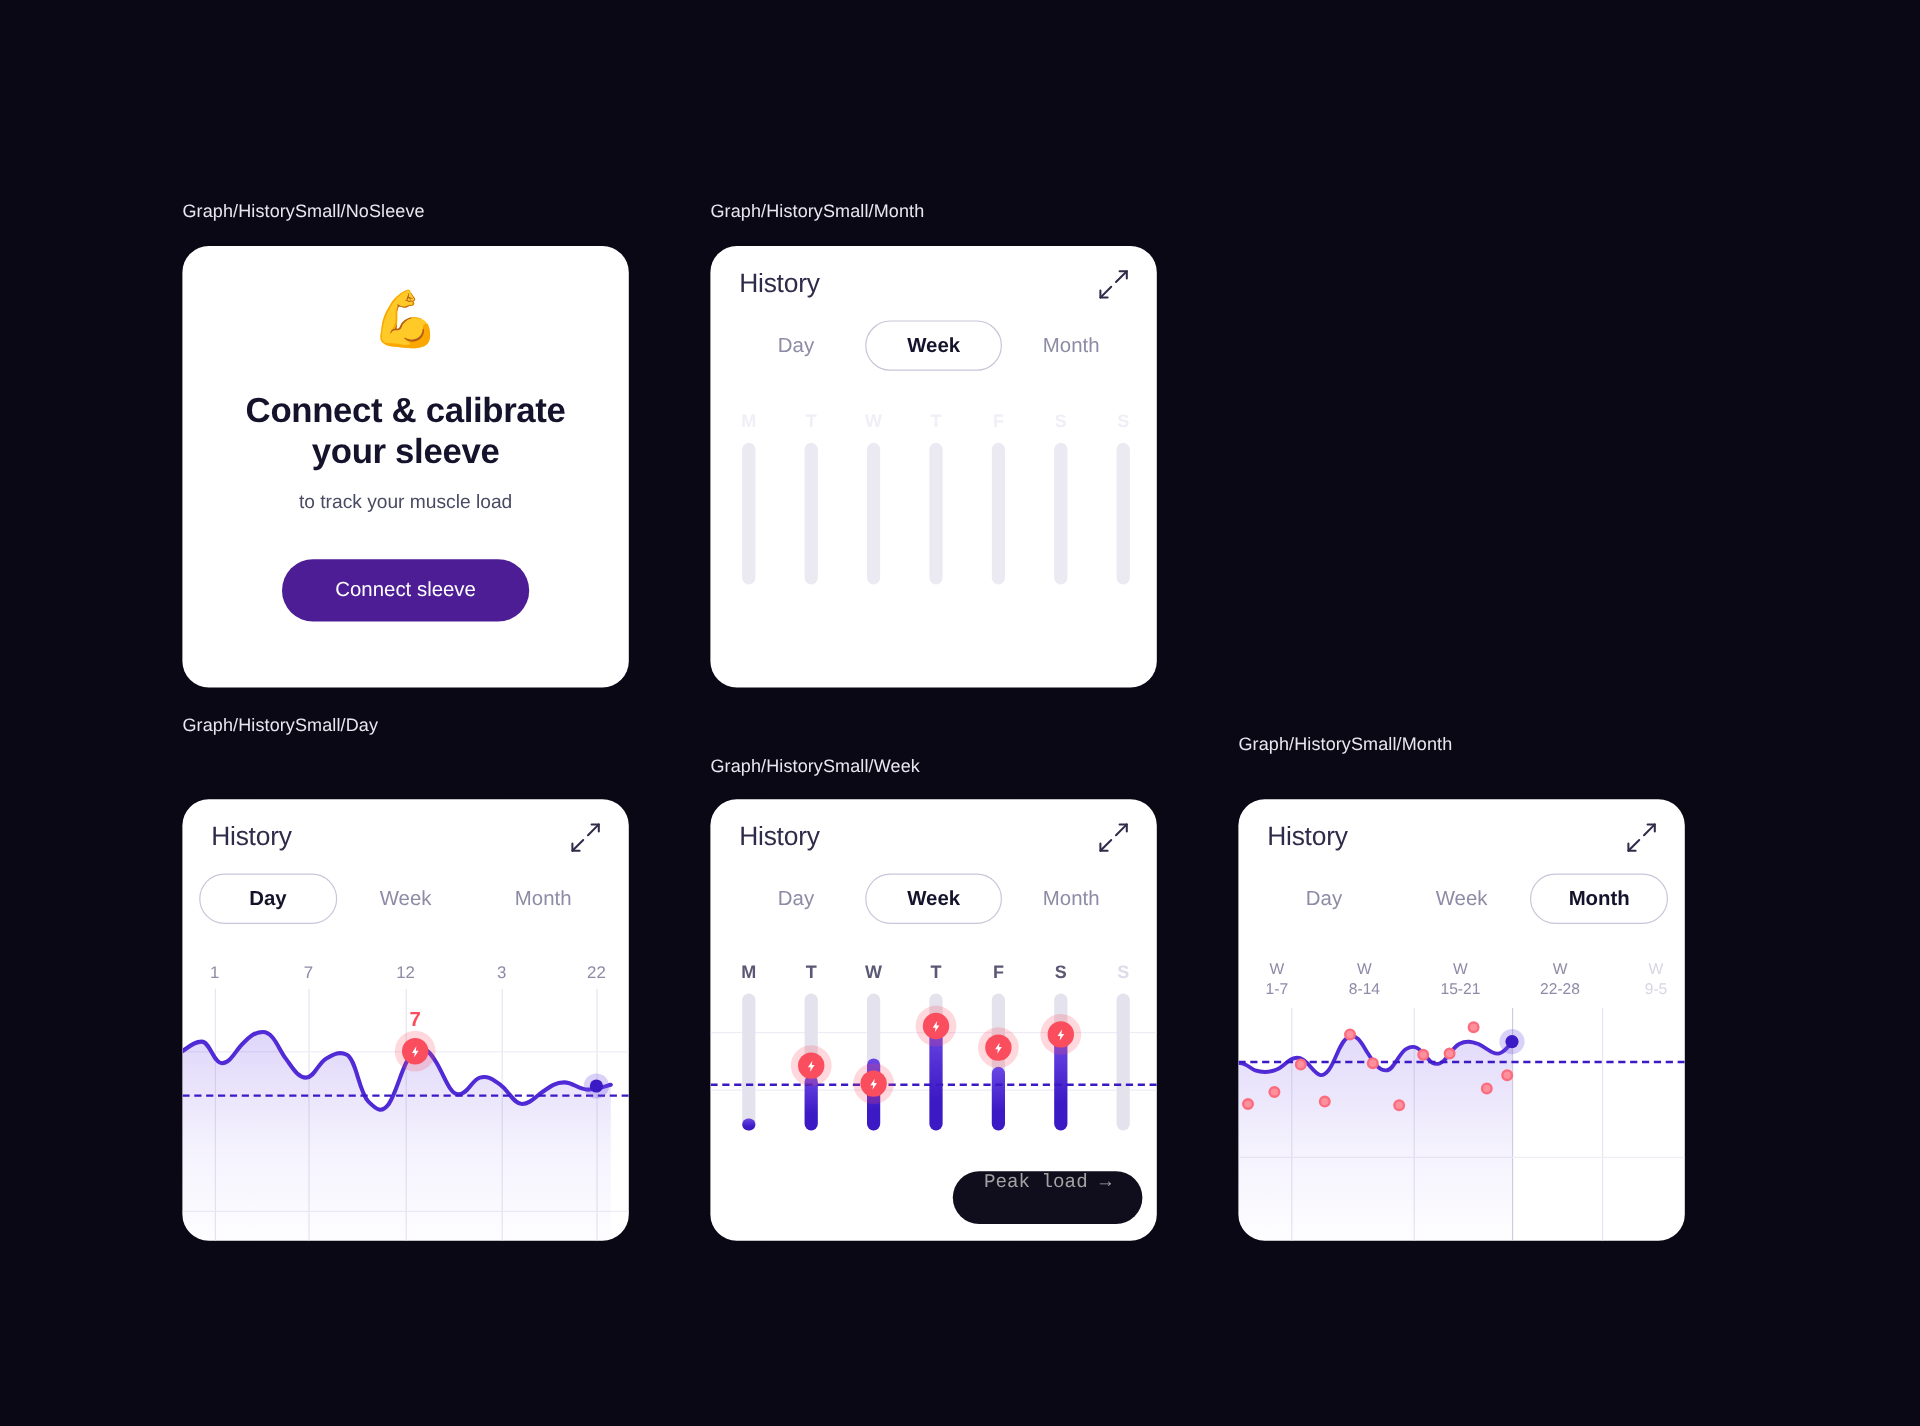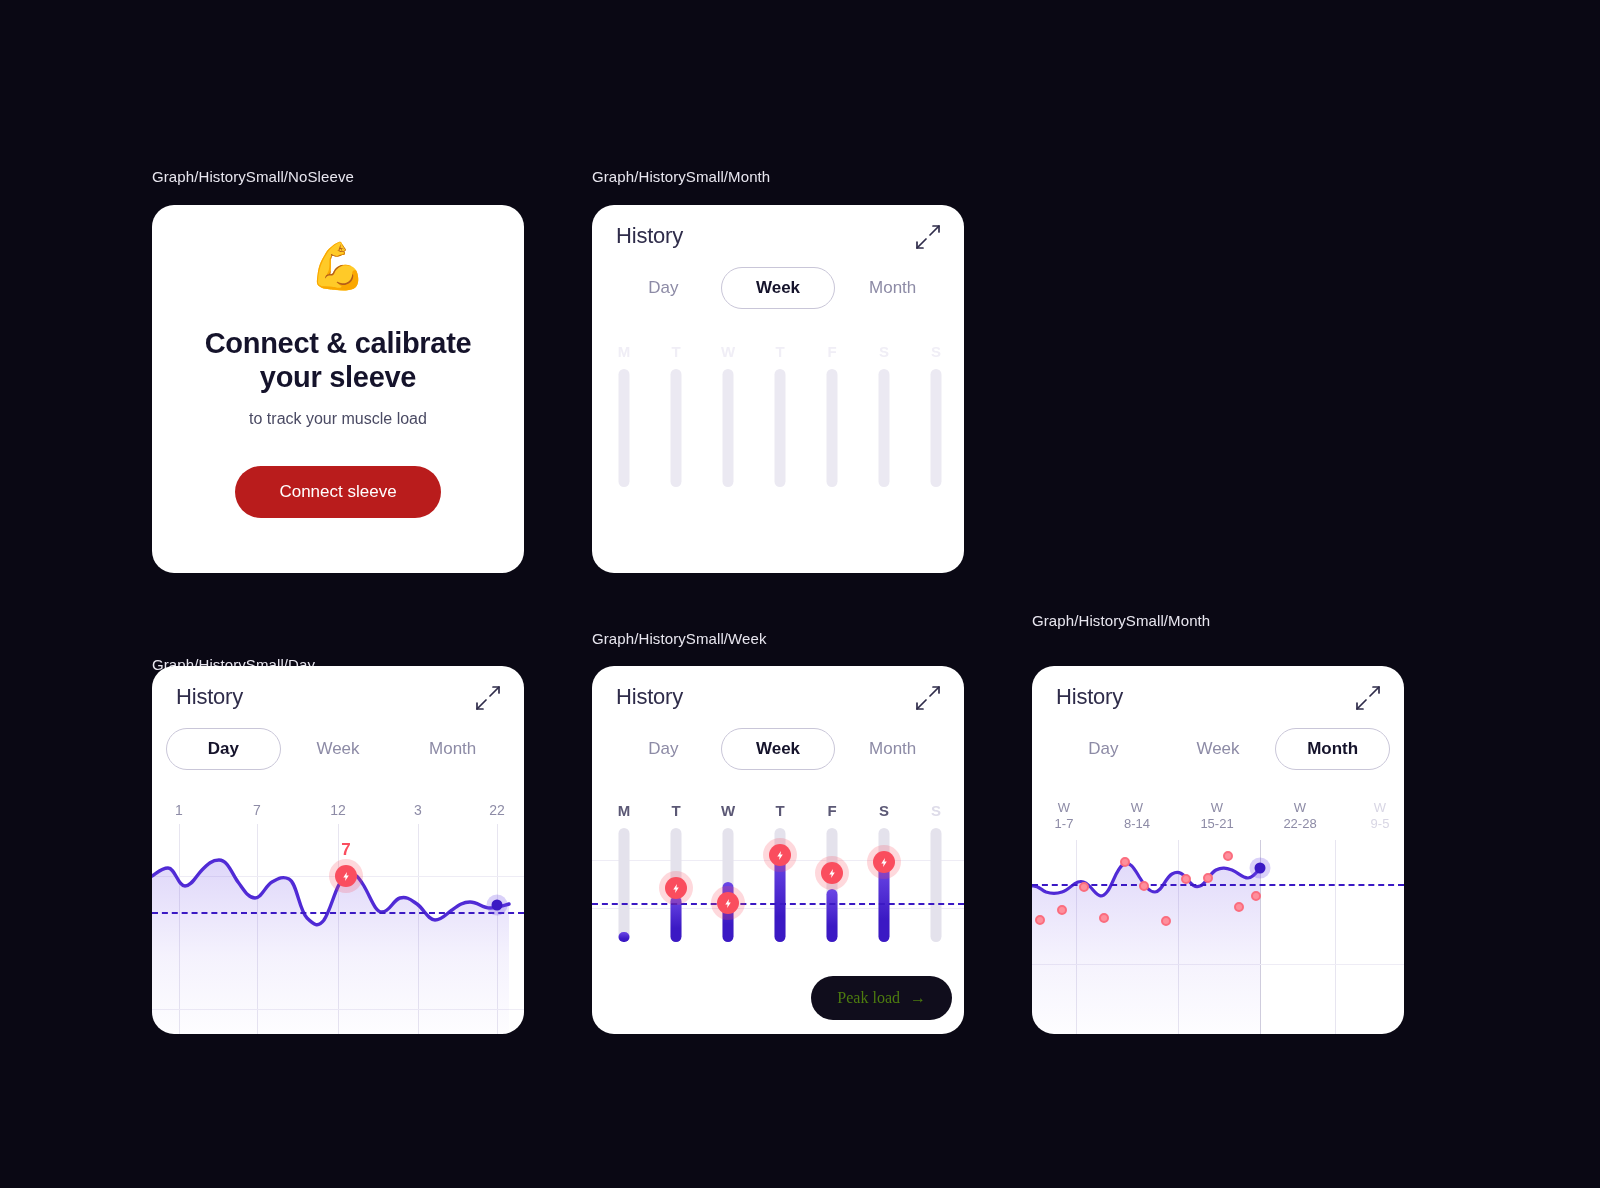--- a/index.html
+++ b/index.html
@@ -44,21 +44,21 @@
     letter-spacing: -0.3px;
   }
   .ns-sub {
     margin-top: 15px;
     font-size: 16px;
     color: #4a4a63;
     text-align: center;
   }
   .ns-btn {
     margin-top: 38px;
-    background: #b91c1c;
+    background: #4c1d95;
     color: #ffffff;
     border: none;
     border-radius: 28px;
     padding: 0 44px;
     height: 52px;
     font-size: 17px;
     font-family: "Liberation Sans", sans-serif;
     cursor: pointer;
   }
 
@@ -208,27 +208,27 @@
     color: #3d3a58;
     cursor: pointer;
     font-family: "Liberation Sans", sans-serif;
     white-space: nowrap;
   }
   .btn-dark {
     position: absolute; right: 0; top: 0;
     height: 44px;
     border-radius: 22px;
     background: #100d1c;
-    color: #4d7c0f;
-    display: flex; align-items: center; gap: 10px;
+    color: #a3a3a3;
+    display: flex; align-items: flex-start; gap: 10px;
     padding: 0 26px;
     font-size: 16px;
     cursor: pointer;
     border: none;
-    font-family: Liberation Serif, serif;
+    font-family: Liberation Mono, monospace;
     white-space: nowrap;
   }
 
   
   .empty-msg {
     position: absolute;
     left: 26px; right: 26px;
     top: 148px;
     text-align: center;
     font-size: 25px;
@@ -245,21 +245,21 @@
     transform: translateX(-50%);
   }
 </style>
 </head>
 <body>
 
 <div class="stage">
 
   <div class="frame-label" style="left:152px; top:168px;">Graph/HistorySmall/NoSleeve</div>
   <div class="frame-label" style="left:592px; top:168px;">Graph/HistorySmall/Month</div>
-  <div class="frame-label" style="left:152px; top:656px;">Graph/HistorySmall/Day</div>
+  <div class="frame-label" style="left:152px; top:596px;">Graph/HistorySmall/Day</div>
   <div class="frame-label" style="left:592px; top:630px;">Graph/HistorySmall/Week</div>
   <div class="frame-label" style="left:1032px; top:612px;">Graph/HistorySmall/Month</div>
 
   <div class="card" style="left:152px; top:205px; width:372px; height:368px;">
     <div class="nosleeve-inner">
       <div class="emoji-muscle">💪</div>
       <div class="ns-title" style="width:290px;margin-top:38px;">Connect &amp; calibrate your sleeve</div>
       <div class="ns-sub">to track your muscle load</div>
       <button class="ns-btn">Connect sleeve</button>
     </div>

